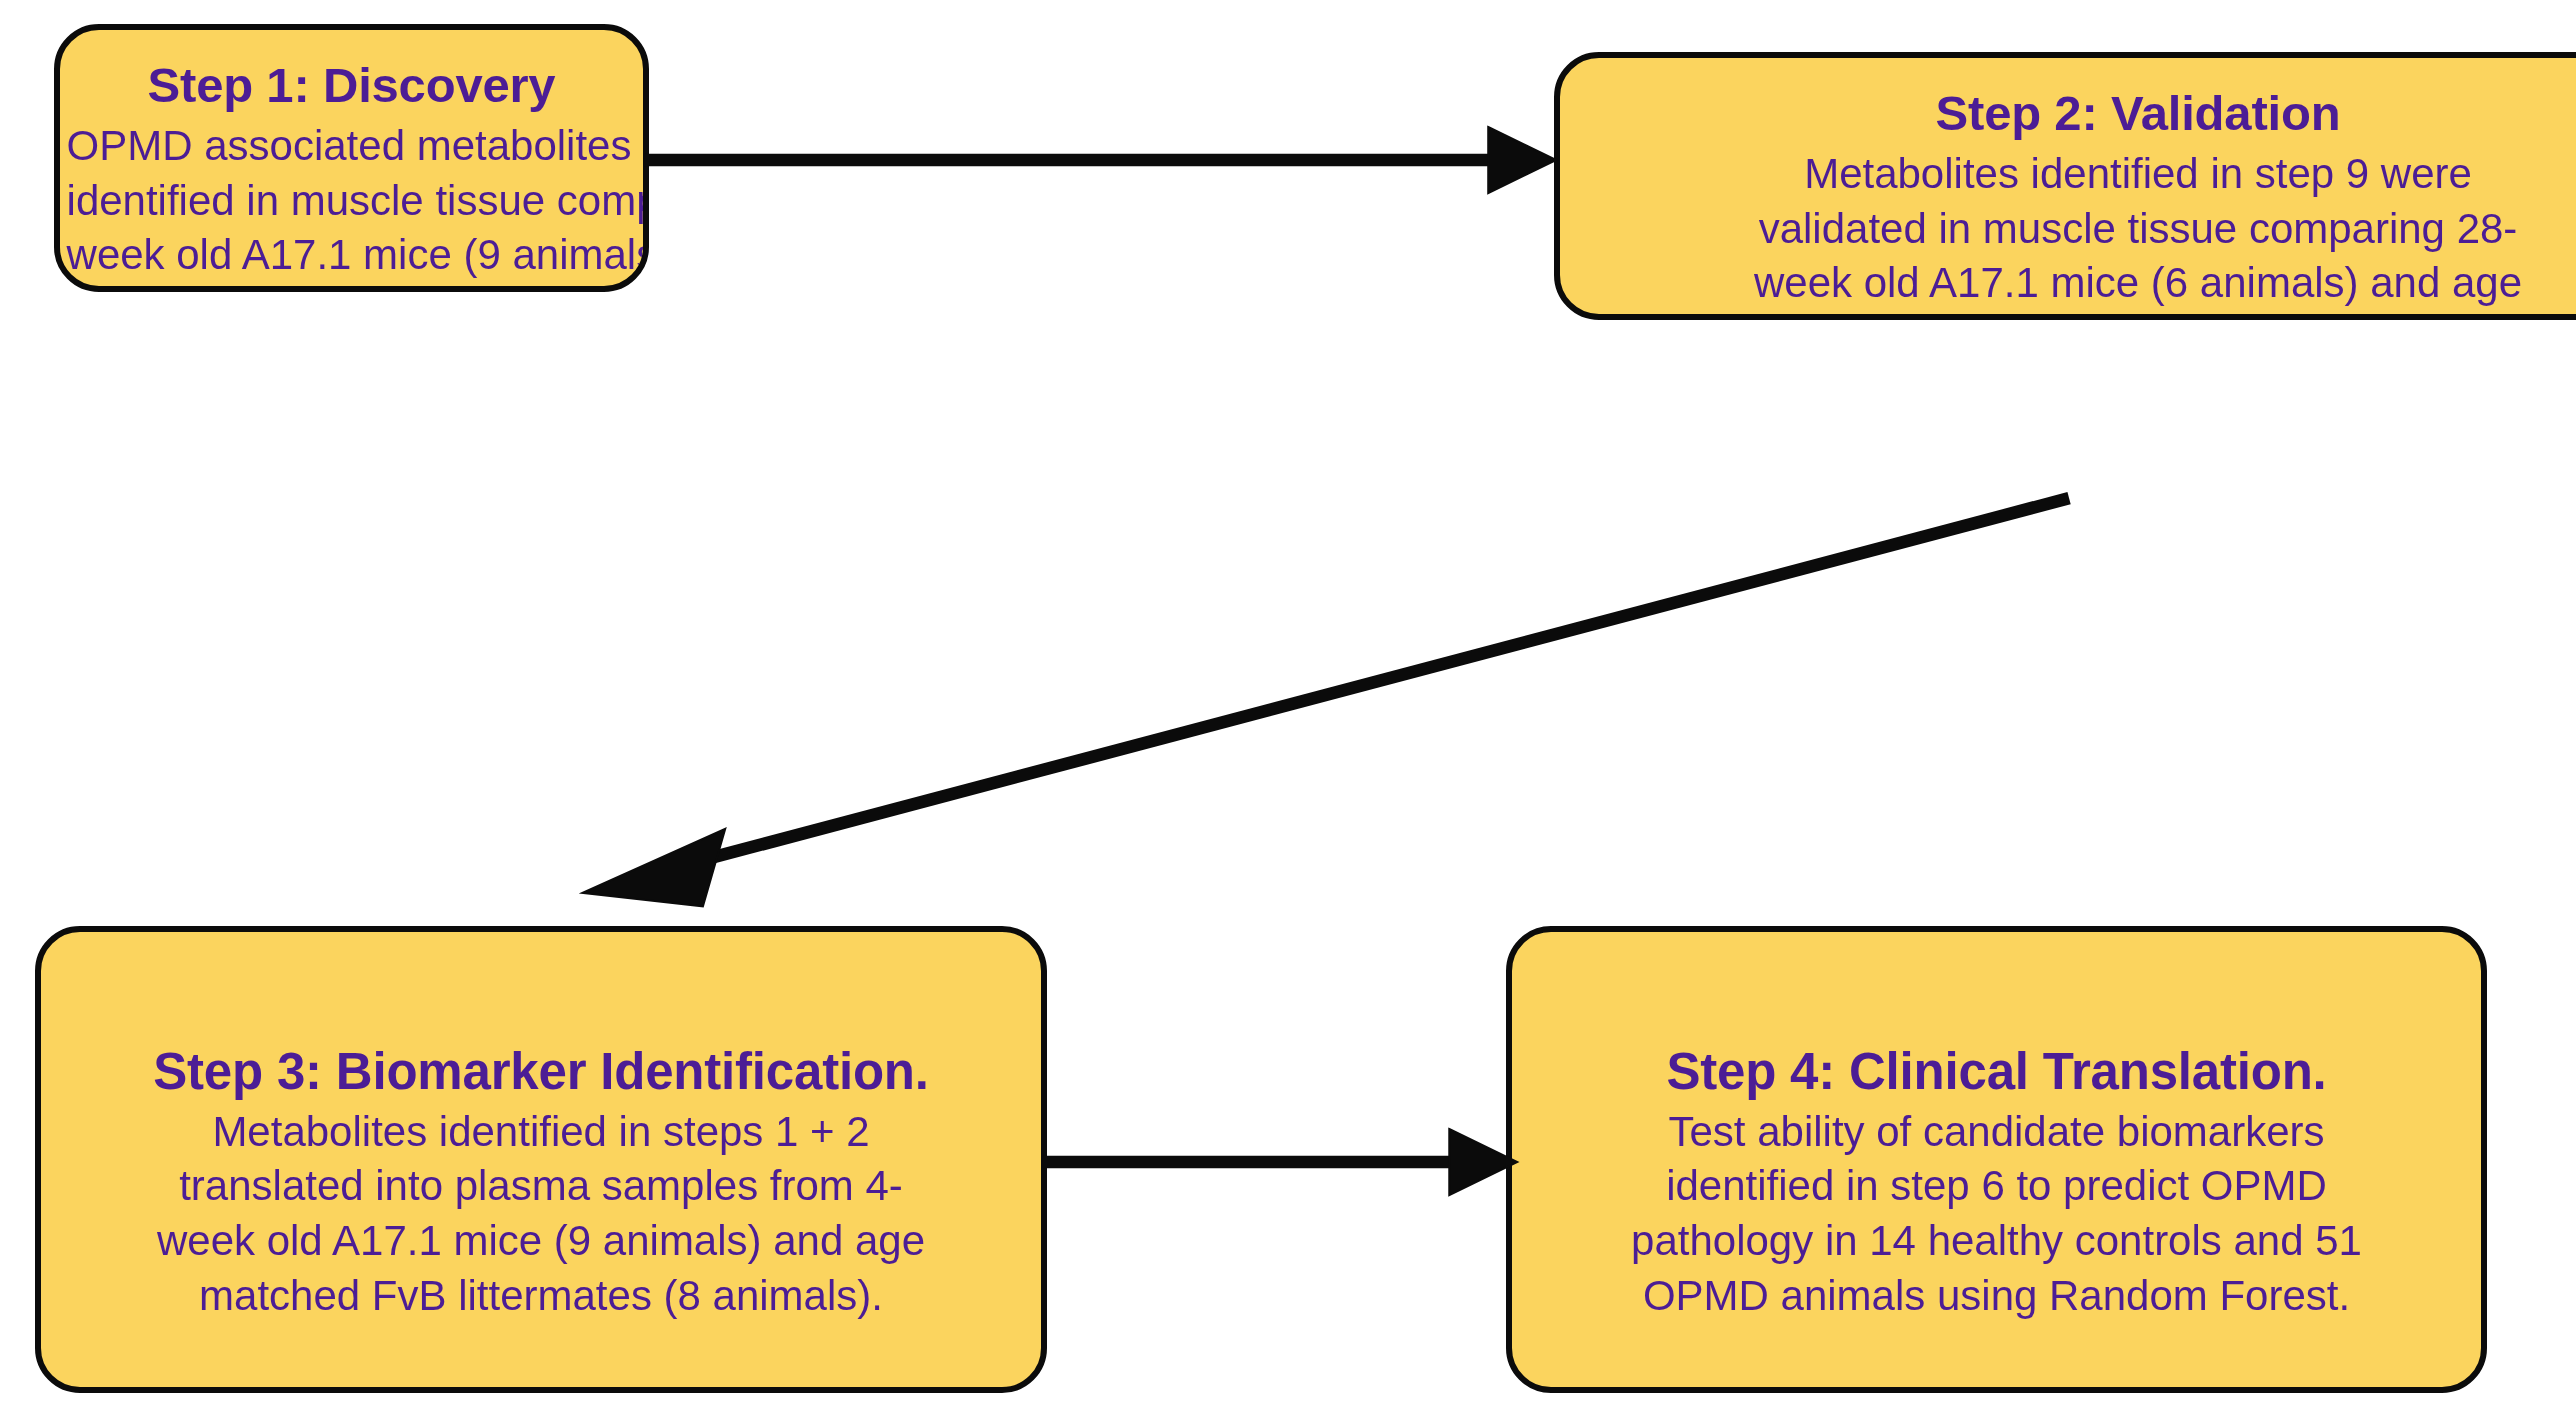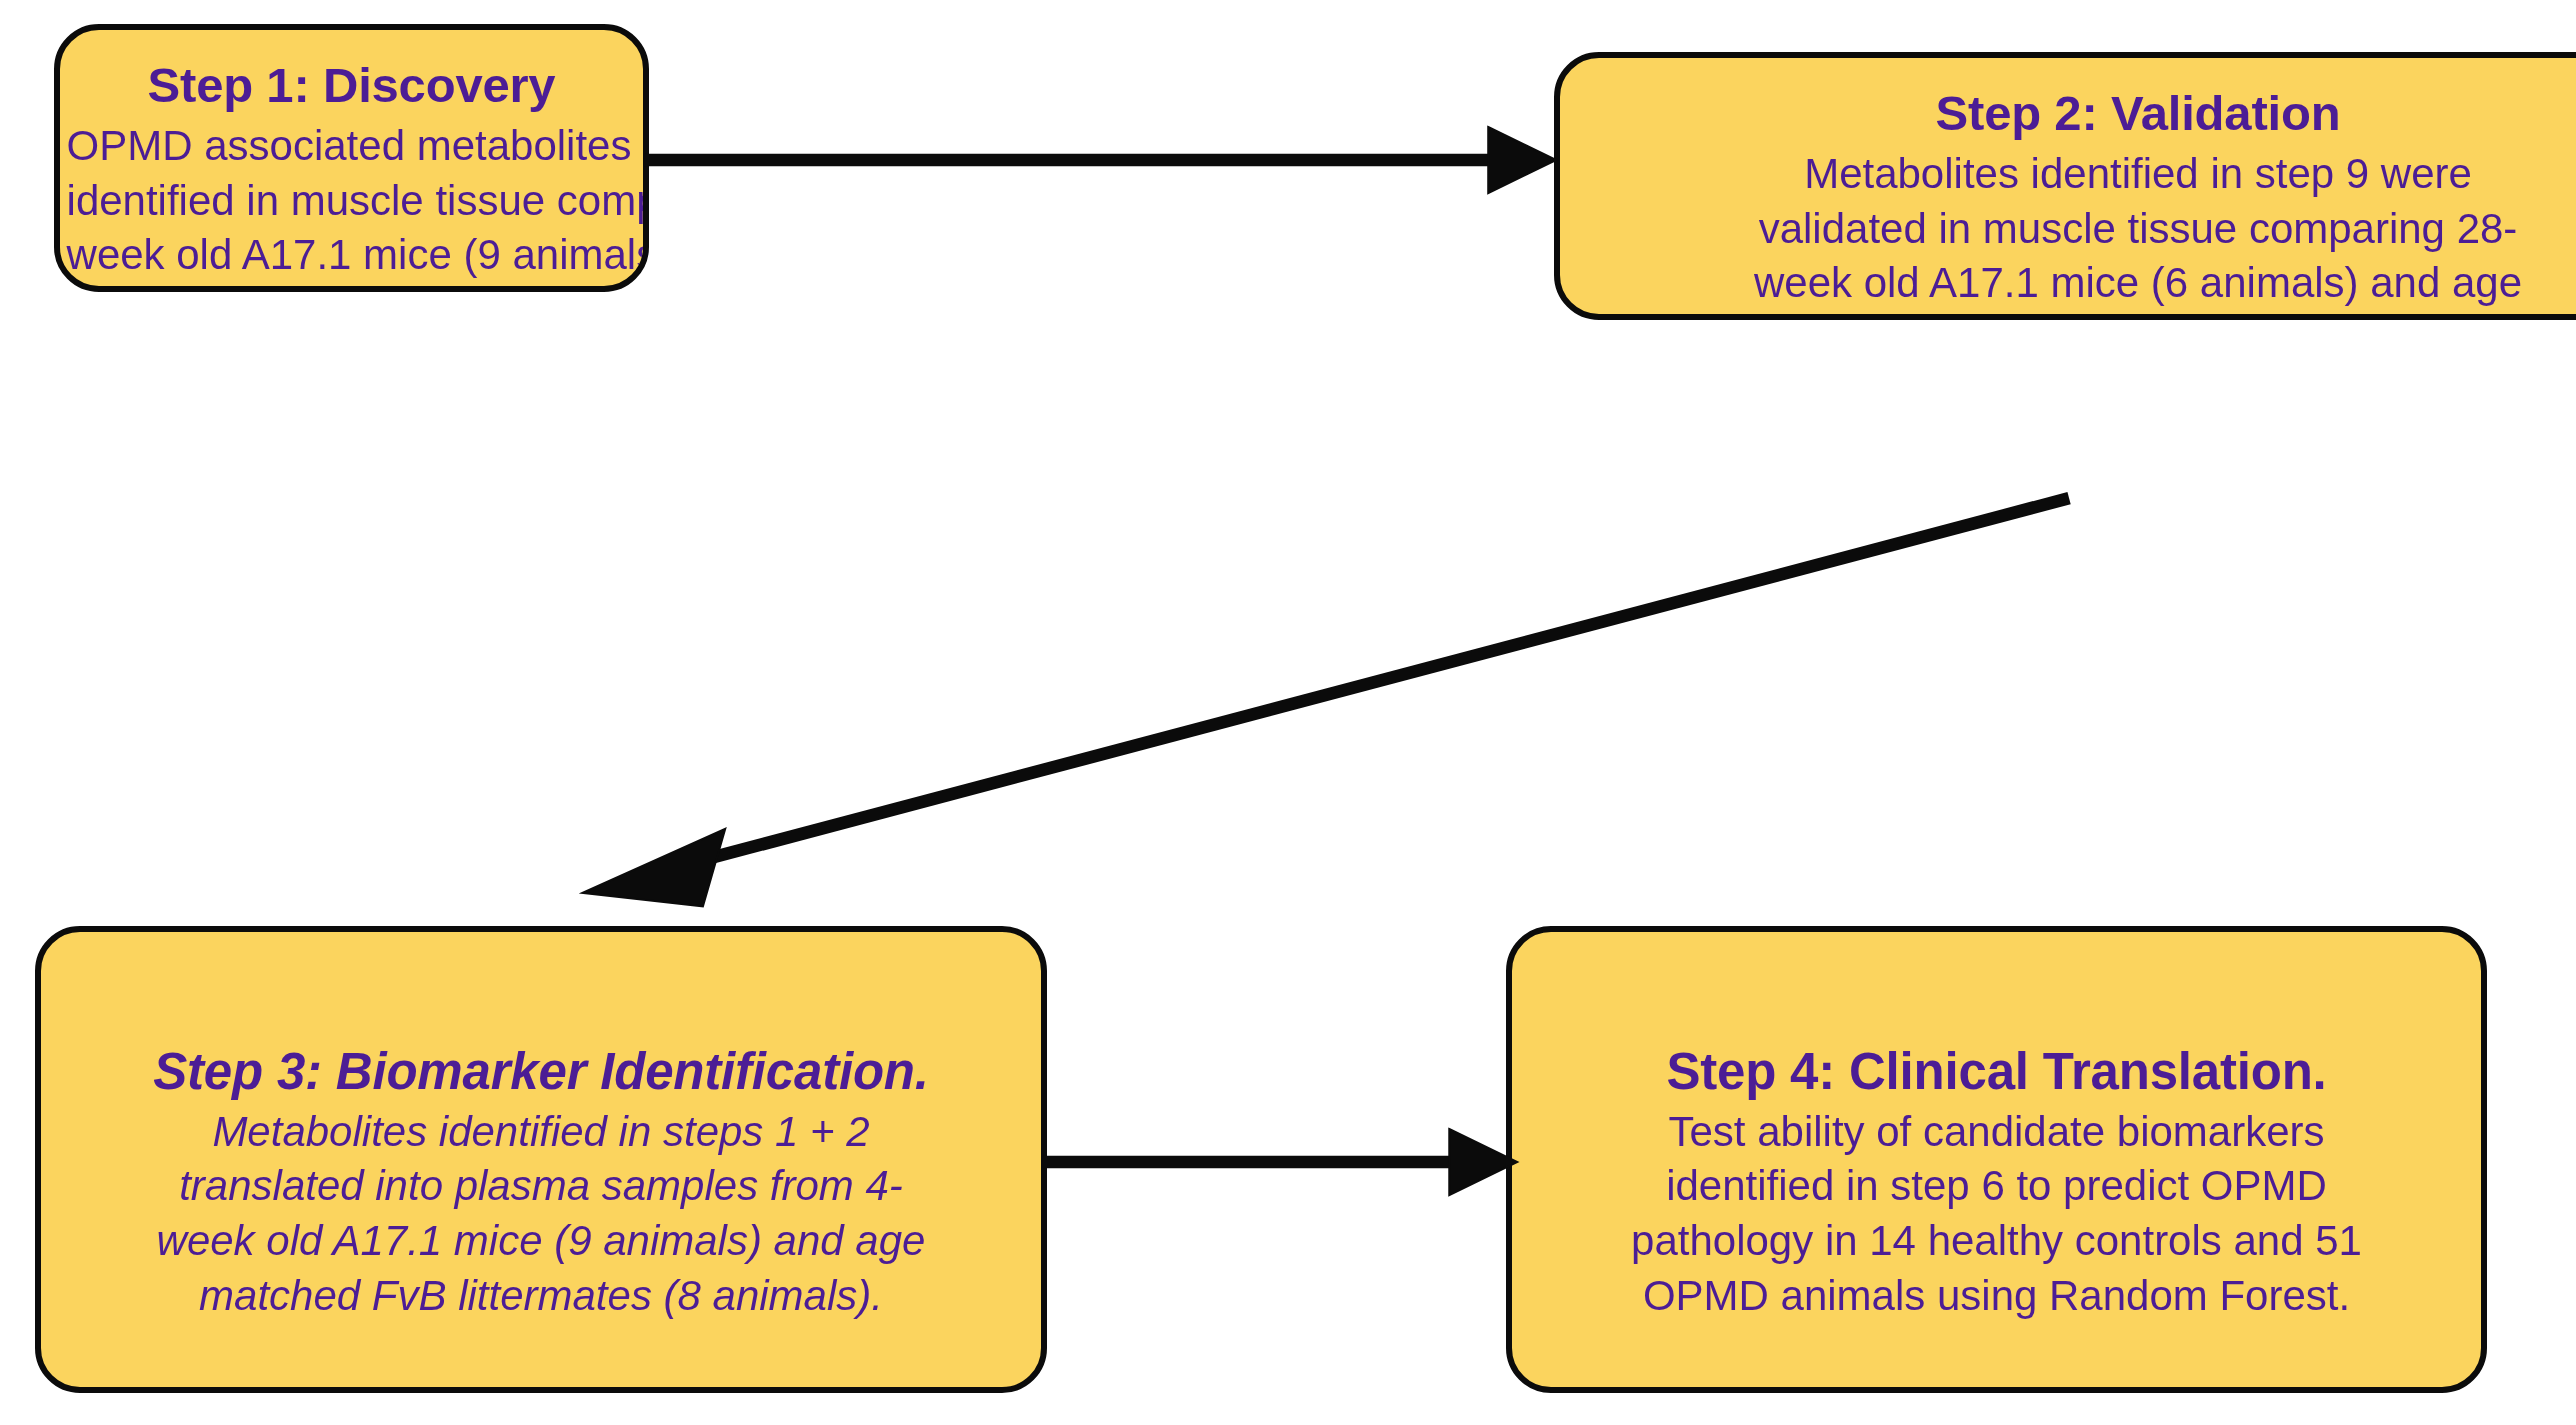--- a/index.html
+++ b/index.html
@@ -56,21 +56,21 @@
 
   
   #node-step1 { left: 54px;   top: 24px;   width: 595px;  height: 268px; }
   #node-step1 .node-title { padding-top: 19.5px; }
   #node-step1 .node-body  { padding-top: 4.9px; }
 
   #node-step2 { left: 1554px; top: 24px;   width: 1168px;  height: 268px; margin-top: 28px; }
   #node-step2 .node-title { padding-top: 19.5px; }
   #node-step2 .node-body  { padding-top: 4.9px; }
 
-  #node-step3 { left: 35px;   top: 926px;  width: 1012px; height: 467px; font-style: italic; }
+  #node-step3 { left: 35px;   top: 926px;  width: 1012px; height: 467px; }
   #node-step3 .node-title { padding-top: 102px; font-size: 51px; }
   #node-step3 .node-body  { padding-top: 3.9px; }
 
   #node-step4 { left: 1506px; top: 926px;  width: 981px; height: 467px; align-items: center; }
   #node-step4 .node-title { padding-top: 102px; font-size: 51px; }
   #node-step4 .node-body  { padding-top: 3.9px; }
 
   
   .connector {
     position: absolute;

